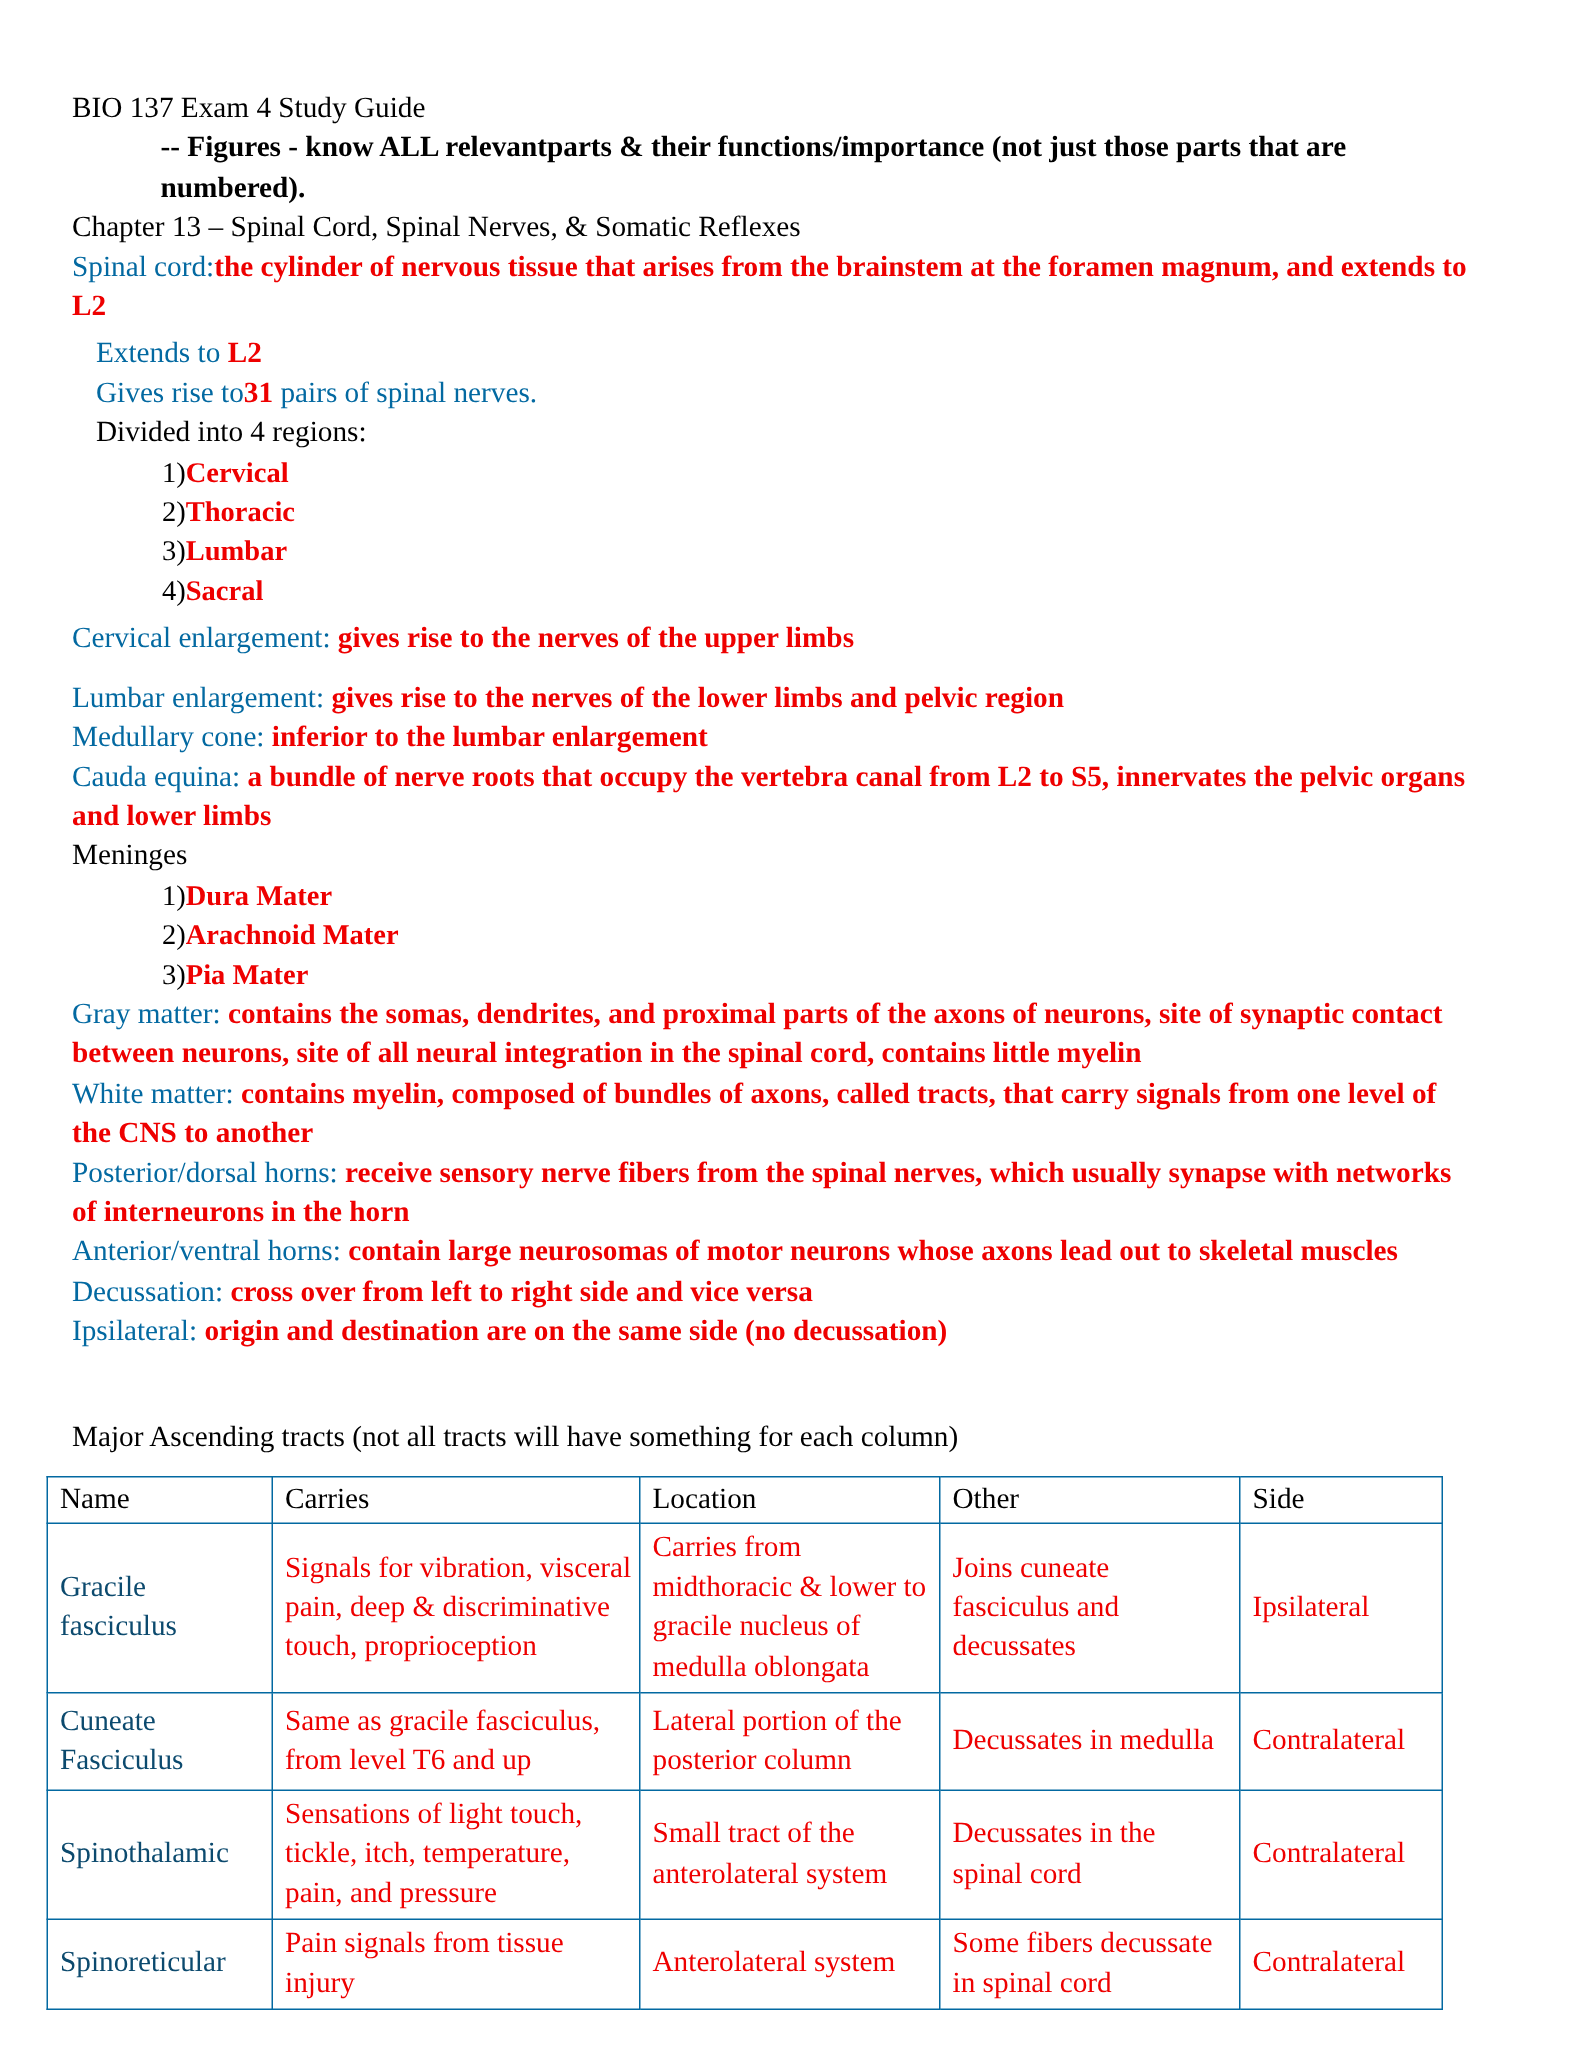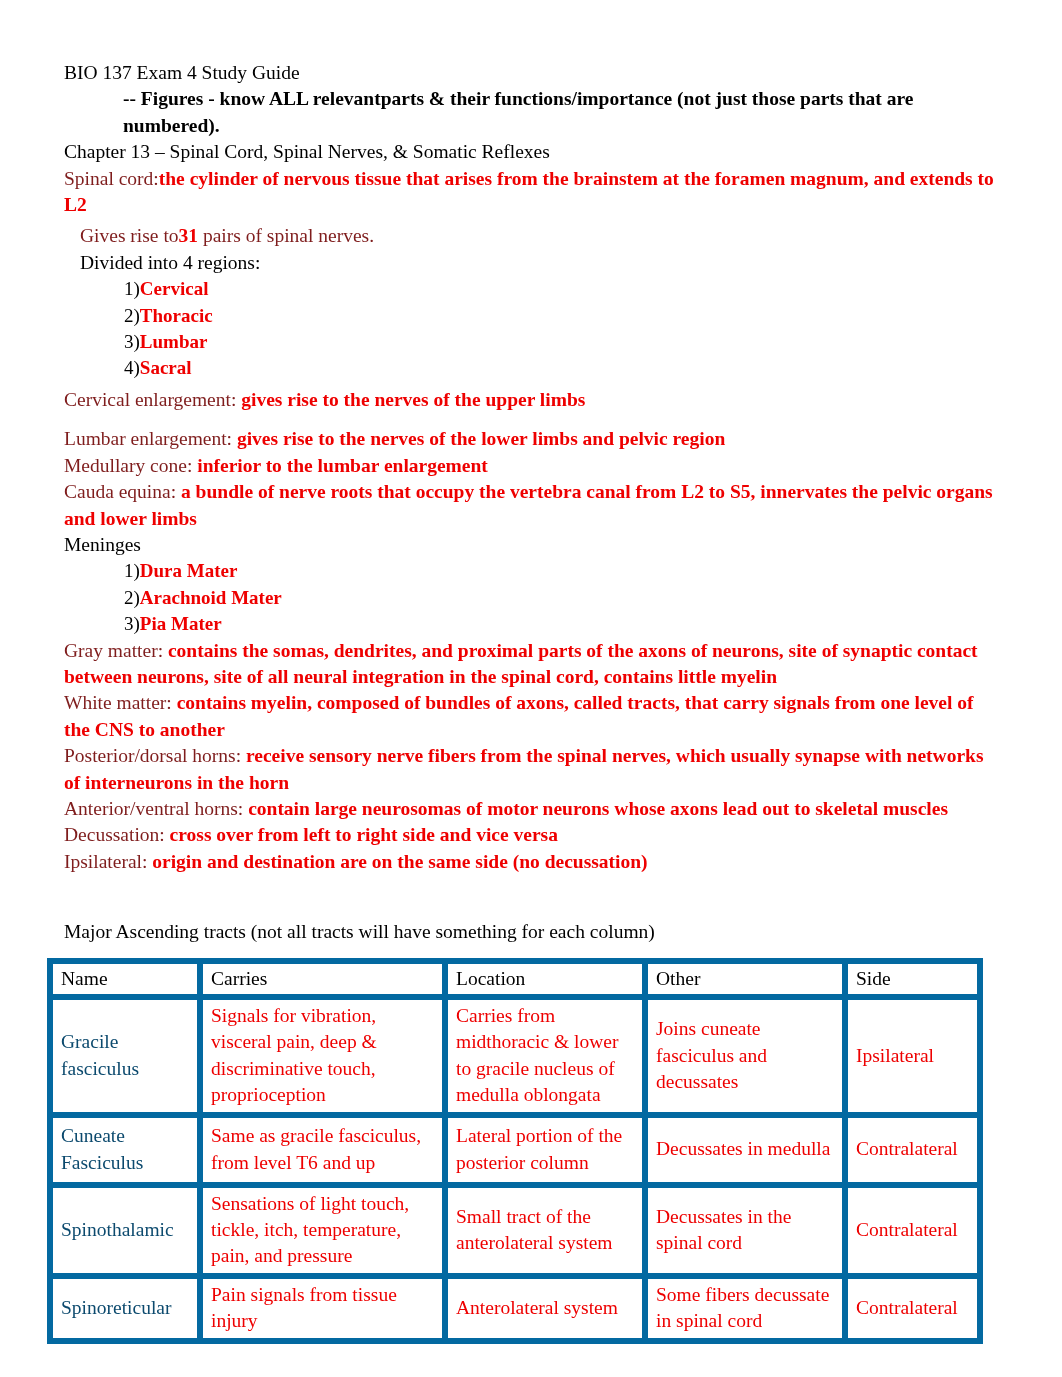--- a/index.html
+++ b/index.html
@@ -17,36 +17,36 @@
   }
   .page {
     position: relative;
     width: 1062px;
     height: 1377px;
     padding: 0;
     box-sizing: border-box;
   }
   .content {
     position: absolute;
-    left: 64px;
+    left: 48px;
     top: 60px;
     width: 930px;
   }
   .line {
     font-size: 19.5px;
     line-height: 26.4px;
     color: #000000;
     white-space: normal;
   }
   .red {
     color: #ee0000;
     font-weight: bold;
   }
   .blk {
-    color: #7f1d1d;
+    color: #0369a1;
   }
   .indent-1 { padding-left: 16px; }
   .tab-indent { padding-left: 59px; font-weight: bold; }
 
   .num-item {
     font-size: 19px;
     line-height: 26.4px;
     padding-left: 60px;
   }
   .num-item .num {
@@ -71,21 +71,21 @@
     margin-left: -17px;
     margin-top: 2px;
   }
   table.tracts col.c-name { width: 150px; }
   table.tracts col.c-carries { width: 245px; }
   table.tracts col.c-location { width: 200px; }
   table.tracts col.c-other { width: 200px; }
   table.tracts col.c-side { width: 135px; }
 
   table.tracts th, table.tracts td {
-    border: 6px solid #0369a1;
+    border: 1px solid #0369a1;
     vertical-align: middle;
     padding: 3px 5px 3px 8px;
     font-size: 19.5px;
     line-height: 26.4px;
     font-weight: normal;
     text-align: left;
   }
   table.tracts th {
     color: #000000;
     vertical-align: top;
@@ -113,20 +113,21 @@
     <div class="line">BIO 137 Exam 4 Study Guide</div>
 
     <div class="line tab-indent">-- Figures - know ALL relevantparts &amp; their functions/importance    (not just those parts that are numbered).</div>
 
     <div class="line">Chapter 13 – Spinal Cord, Spinal Nerves, &amp; Somatic Reflexes</div>
 
     <div class="line"><span class="blk">Spinal cord:</span><span class="red">the cylinder of nervous tissue that arises from the brainstem at the foramen magnum, and extends to L2</span></div>
 
     <div class="spacer-sm"></div>
 
+    <div class="line indent-1"><span class="blk">Extends to </span><span class="red">L2</span></div>
 
     <div class="line indent-1"><span class="blk">Gives rise to</span><span class="red">31</span><span class="blk"> pairs of spinal nerves.</span></div>
 
     <div class="line indent-1">Divided into 4 regions:</div>
 
     <div class="num-item"><span class="num">1)</span><span class="red">Cervical</span></div>
     <div class="num-item"><span class="num">2)</span><span class="red">Thoracic</span></div>
     <div class="num-item"><span class="num">3)</span><span class="red">Lumbar</span></div>
     <div class="num-item"><span class="num">4)</span><span class="red">Sacral</span></div>
 

